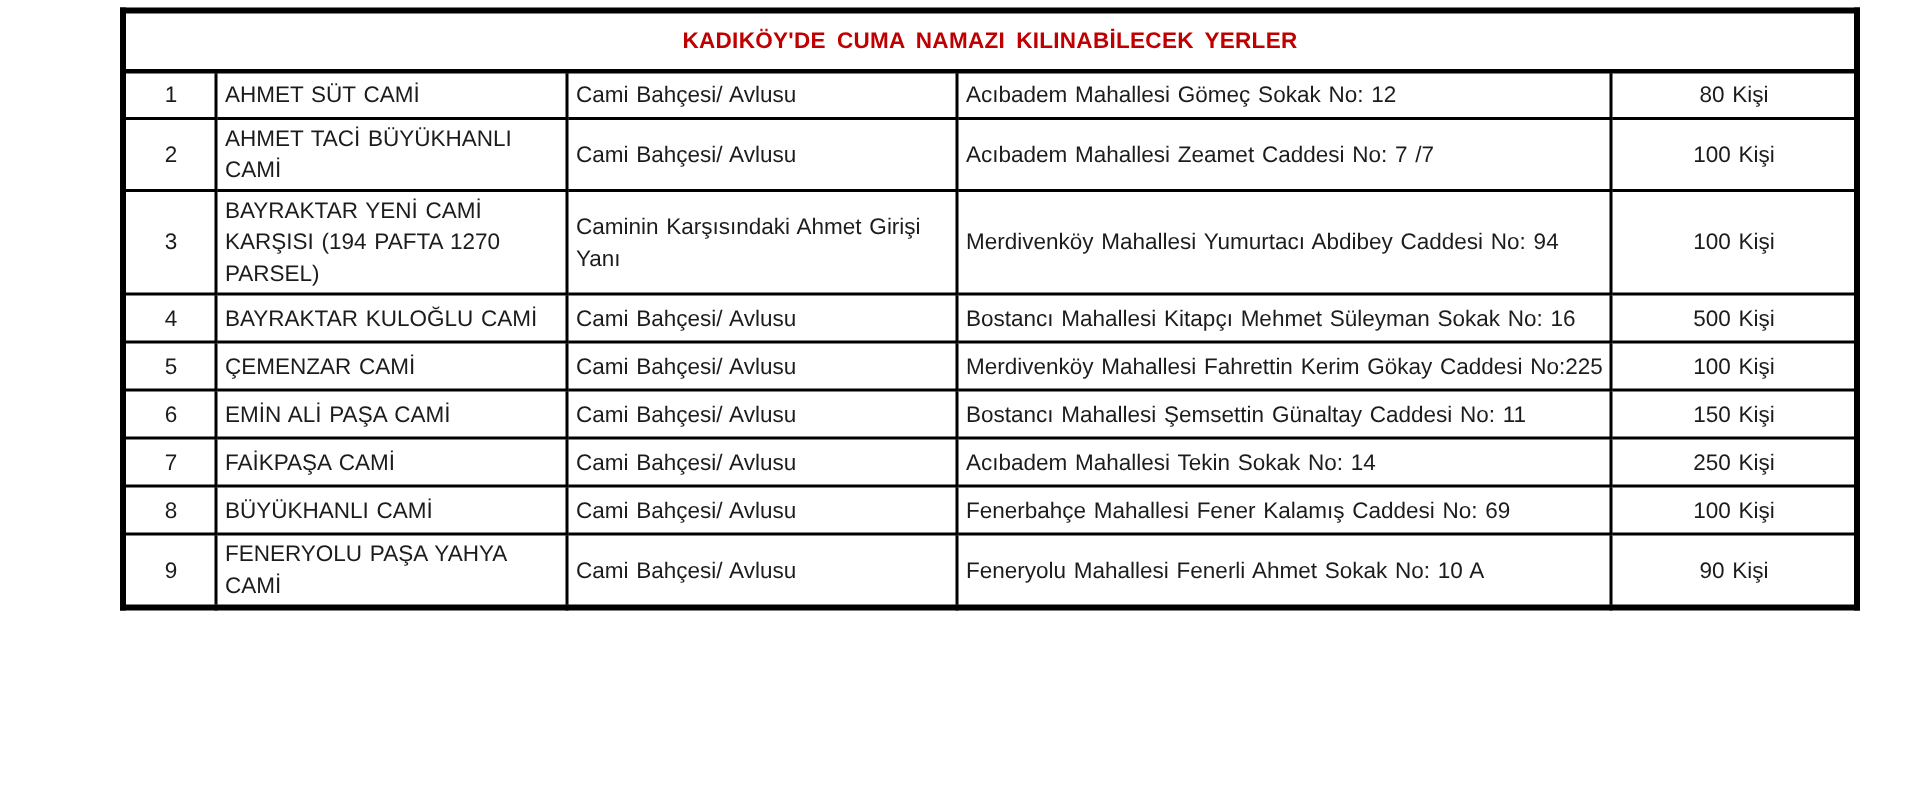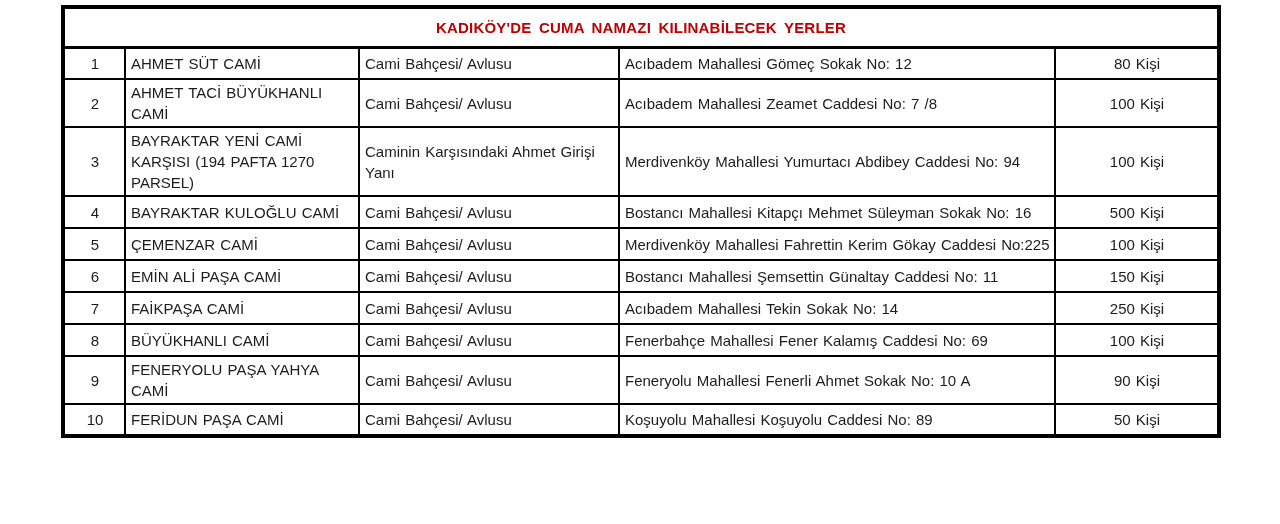--- a/index.html
+++ b/index.html
@@ -8,21 +8,21 @@
     --text:#1c1c1c;
   }
   html,body{margin:0;padding:0;background:#ffffff;}
   body{
     width:1280px;height:524px;overflow:hidden;
     font-family:"Liberation Sans", sans-serif;
     color:var(--text);
   }
   .page{
     width:1208px;height:524px;box-sizing:border-box;
-    padding:5px 61px 0 61px;
+    padding:5px 61px 0 80px;
   }
   table.mosque-table{
     border-collapse:collapse;
     table-layout:fixed;
     width:1156px;
     border:4px solid var(--border);
   }
   .mosque-table th,
   .mosque-table td{
     border:2px solid var(--border);
@@ -84,21 +84,21 @@
           <td class="al-center">1</td>
           <td class="al-left">AHMET SÜT CAMİ</td>
           <td class="al-left">Cami Bahçesi/ Avlusu</td>
           <td class="al-left">Acıbadem Mahallesi Gömeç Sokak No: 12</td>
           <td class="al-center">80 Kişi</td>
         </tr>
         <tr>
           <td class="al-center">2</td>
           <td class="al-left">AHMET TACİ BÜYÜKHANLI CAMİ</td>
           <td class="al-left">Cami Bahçesi/ Avlusu</td>
-          <td class="al-left">Acıbadem Mahallesi Zeamet Caddesi No: 7 /8</td>
+          <td class="al-left">Acıbadem Mahallesi Zeamet Caddesi No: 7 /7</td>
           <td class="al-center">100 Kişi</td>
         </tr>
         <tr>
           <td class="al-center">3</td>
           <td class="al-left">BAYRAKTAR YENİ CAMİ KARŞISI (194 PAFTA 1270 PARSEL)</td>
           <td class="al-left">Caminin Karşısındaki Ahmet Girişi Yanı</td>
           <td class="al-left">Merdivenköy Mahallesi Yumurtacı Abdibey Caddesi No: 94</td>
           <td class="al-center">100 Kişi</td>
         </tr>
         <tr>
@@ -136,22 +136,15 @@
           <td class="al-left">Fenerbahçe  Mahallesi Fener Kalamış Caddesi No: 69</td>
           <td class="al-center">100 Kişi</td>
         </tr>
         <tr>
           <td class="al-center">9</td>
           <td class="al-left">FENERYOLU  PAŞA YAHYA CAMİ</td>
           <td class="al-left">Cami Bahçesi/ Avlusu</td>
           <td class="al-left">Feneryolu Mahallesi Fenerli Ahmet Sokak No: 10 A</td>
           <td class="al-center">90 Kişi</td>
         </tr>
-        <tr>
-          <td class="al-center">10</td>
-          <td class="al-left">FERİDUN PAŞA CAMİ</td>
-          <td class="al-left">Cami Bahçesi/ Avlusu</td>
-          <td class="al-left">Koşuyolu Mahallesi Koşuyolu Caddesi No: 89</td>
-          <td class="al-center">50 Kişi</td>
-        </tr>
       </tbody>
   </table>
 </div>
 
 </body></html>

